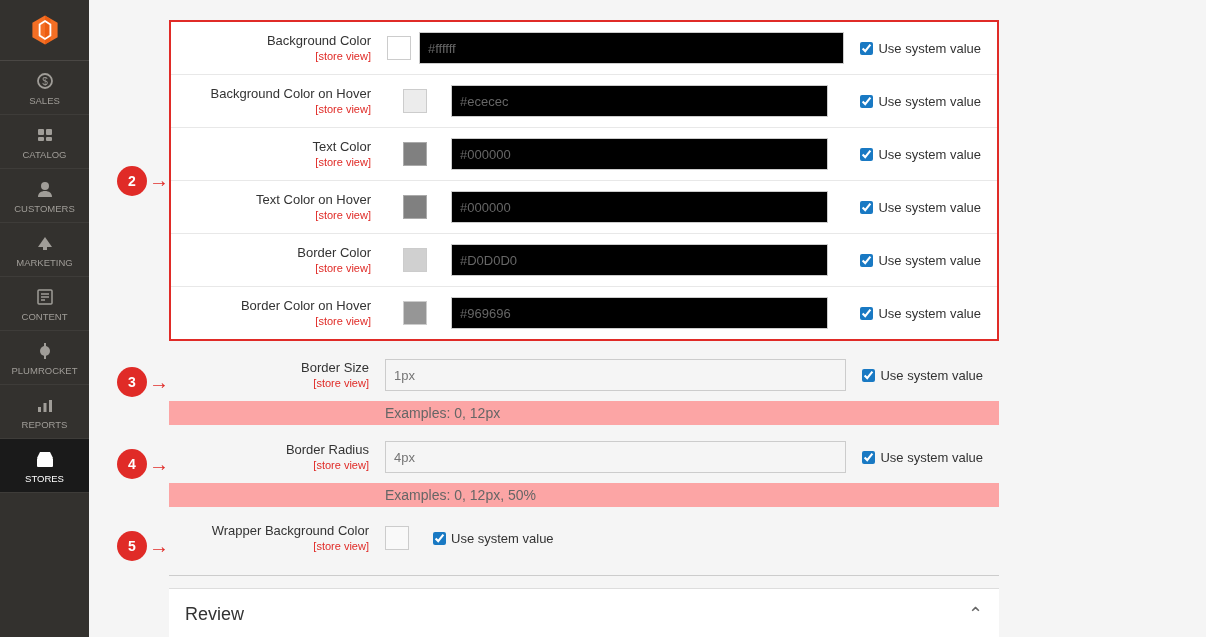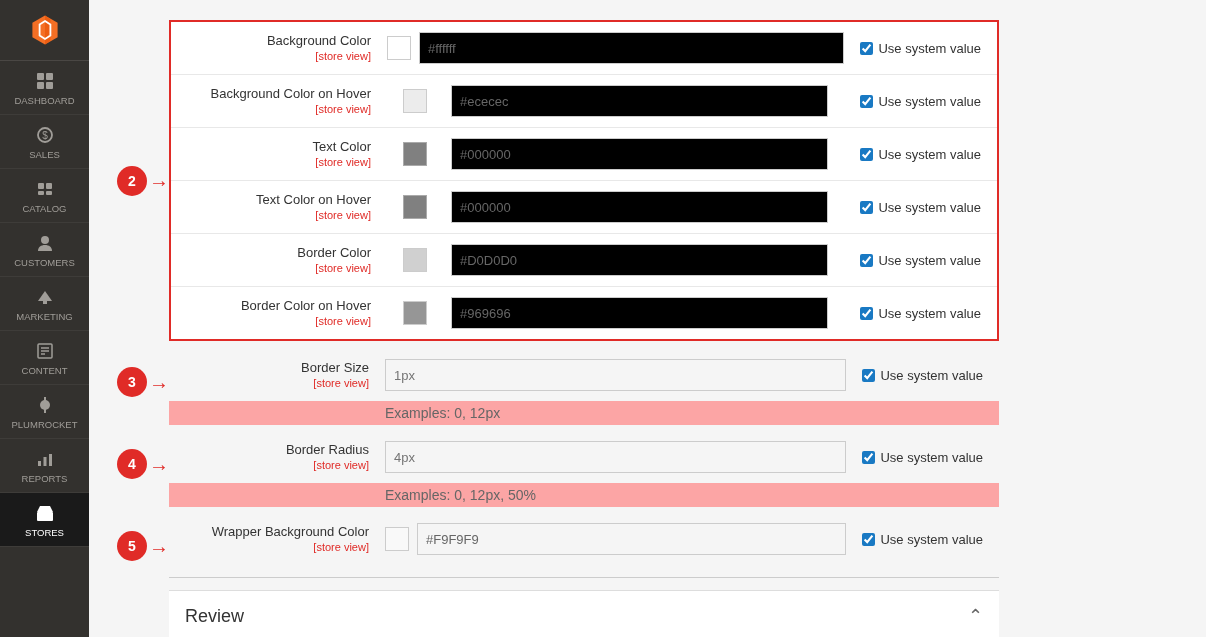--- a/index.html
+++ b/index.html
@@ -178,29 +178,20 @@
 <nav class="sidebar">
   <div class="sidebar-logo">
 
     <svg class="logo-shape" viewBox="0 0 40 40">
       <polygon points="20,4 34,12 34,28 20,36 6,28 6,12" fill="#f46f25"></polygon>
       <polygon points="20,4 26,8 26,32 20,36" fill="#e8560a" opacity="0.7"></polygon>
       <polygon points="20,10 26,14 26,26 20,30 14,26 14,14" fill="none" stroke="white" stroke-width="2"></polygon>
     </svg>
   </div>
 
-  <div class="sidebar-item">
-    <svg width="20" height="20" viewBox="0 0 20 20" fill="currentColor">
-      <rect x="2" y="2" width="7" height="7" rx="1"></rect>
-        <rect x="11" y="2" width="7" height="7" rx="1"></rect>
-      <rect x="2" y="11" width="7" height="7" rx="1"></rect>
-        <rect x="11" y="11" width="7" height="7" rx="1"></rect>
-    </svg>
-    <span>DASHBOARD</span>
-  </div>
 
   <div class="sidebar-item">
     <svg width="20" height="20" viewBox="0 0 20 20" fill="currentColor">
       <circle cx="10" cy="10" r="7" fill="none" stroke="currentColor" stroke-width="1.8"></circle>
       <text x="10" y="14" text-anchor="middle" font-size="10" fill="currentColor">$</text>
     </svg>
     <span>SALES</span>
   </div>
 
   <div class="sidebar-item">
@@ -407,21 +398,20 @@
         <div class="step-bubble">5</div>
         <span style="color:#e02b27; font-size:20px; margin-left:2px;">→</span>
       </div>
       <div class="form-section">
         <div class="form-row" style="background:#f5f5f5;">
           <div class="field-label">
             <strong>Wrapper Background Color</strong>
             <span class="store-view">[store view]</span>
           </div>
           <div class="color-swatch" style="background:#F9F9F9;"></div>
-          <input class="text-input" type="text" style="background: rgb(245, 245, 245);" value="#F9F9F9">
           <div class="use-system">
             <input type="checkbox" checked="" style="">
             <span>Use system value</span>
           </div>
         </div>
       </div>
     </div>
 
     <hr class="divider-line" style="max-width:830px;">
 

